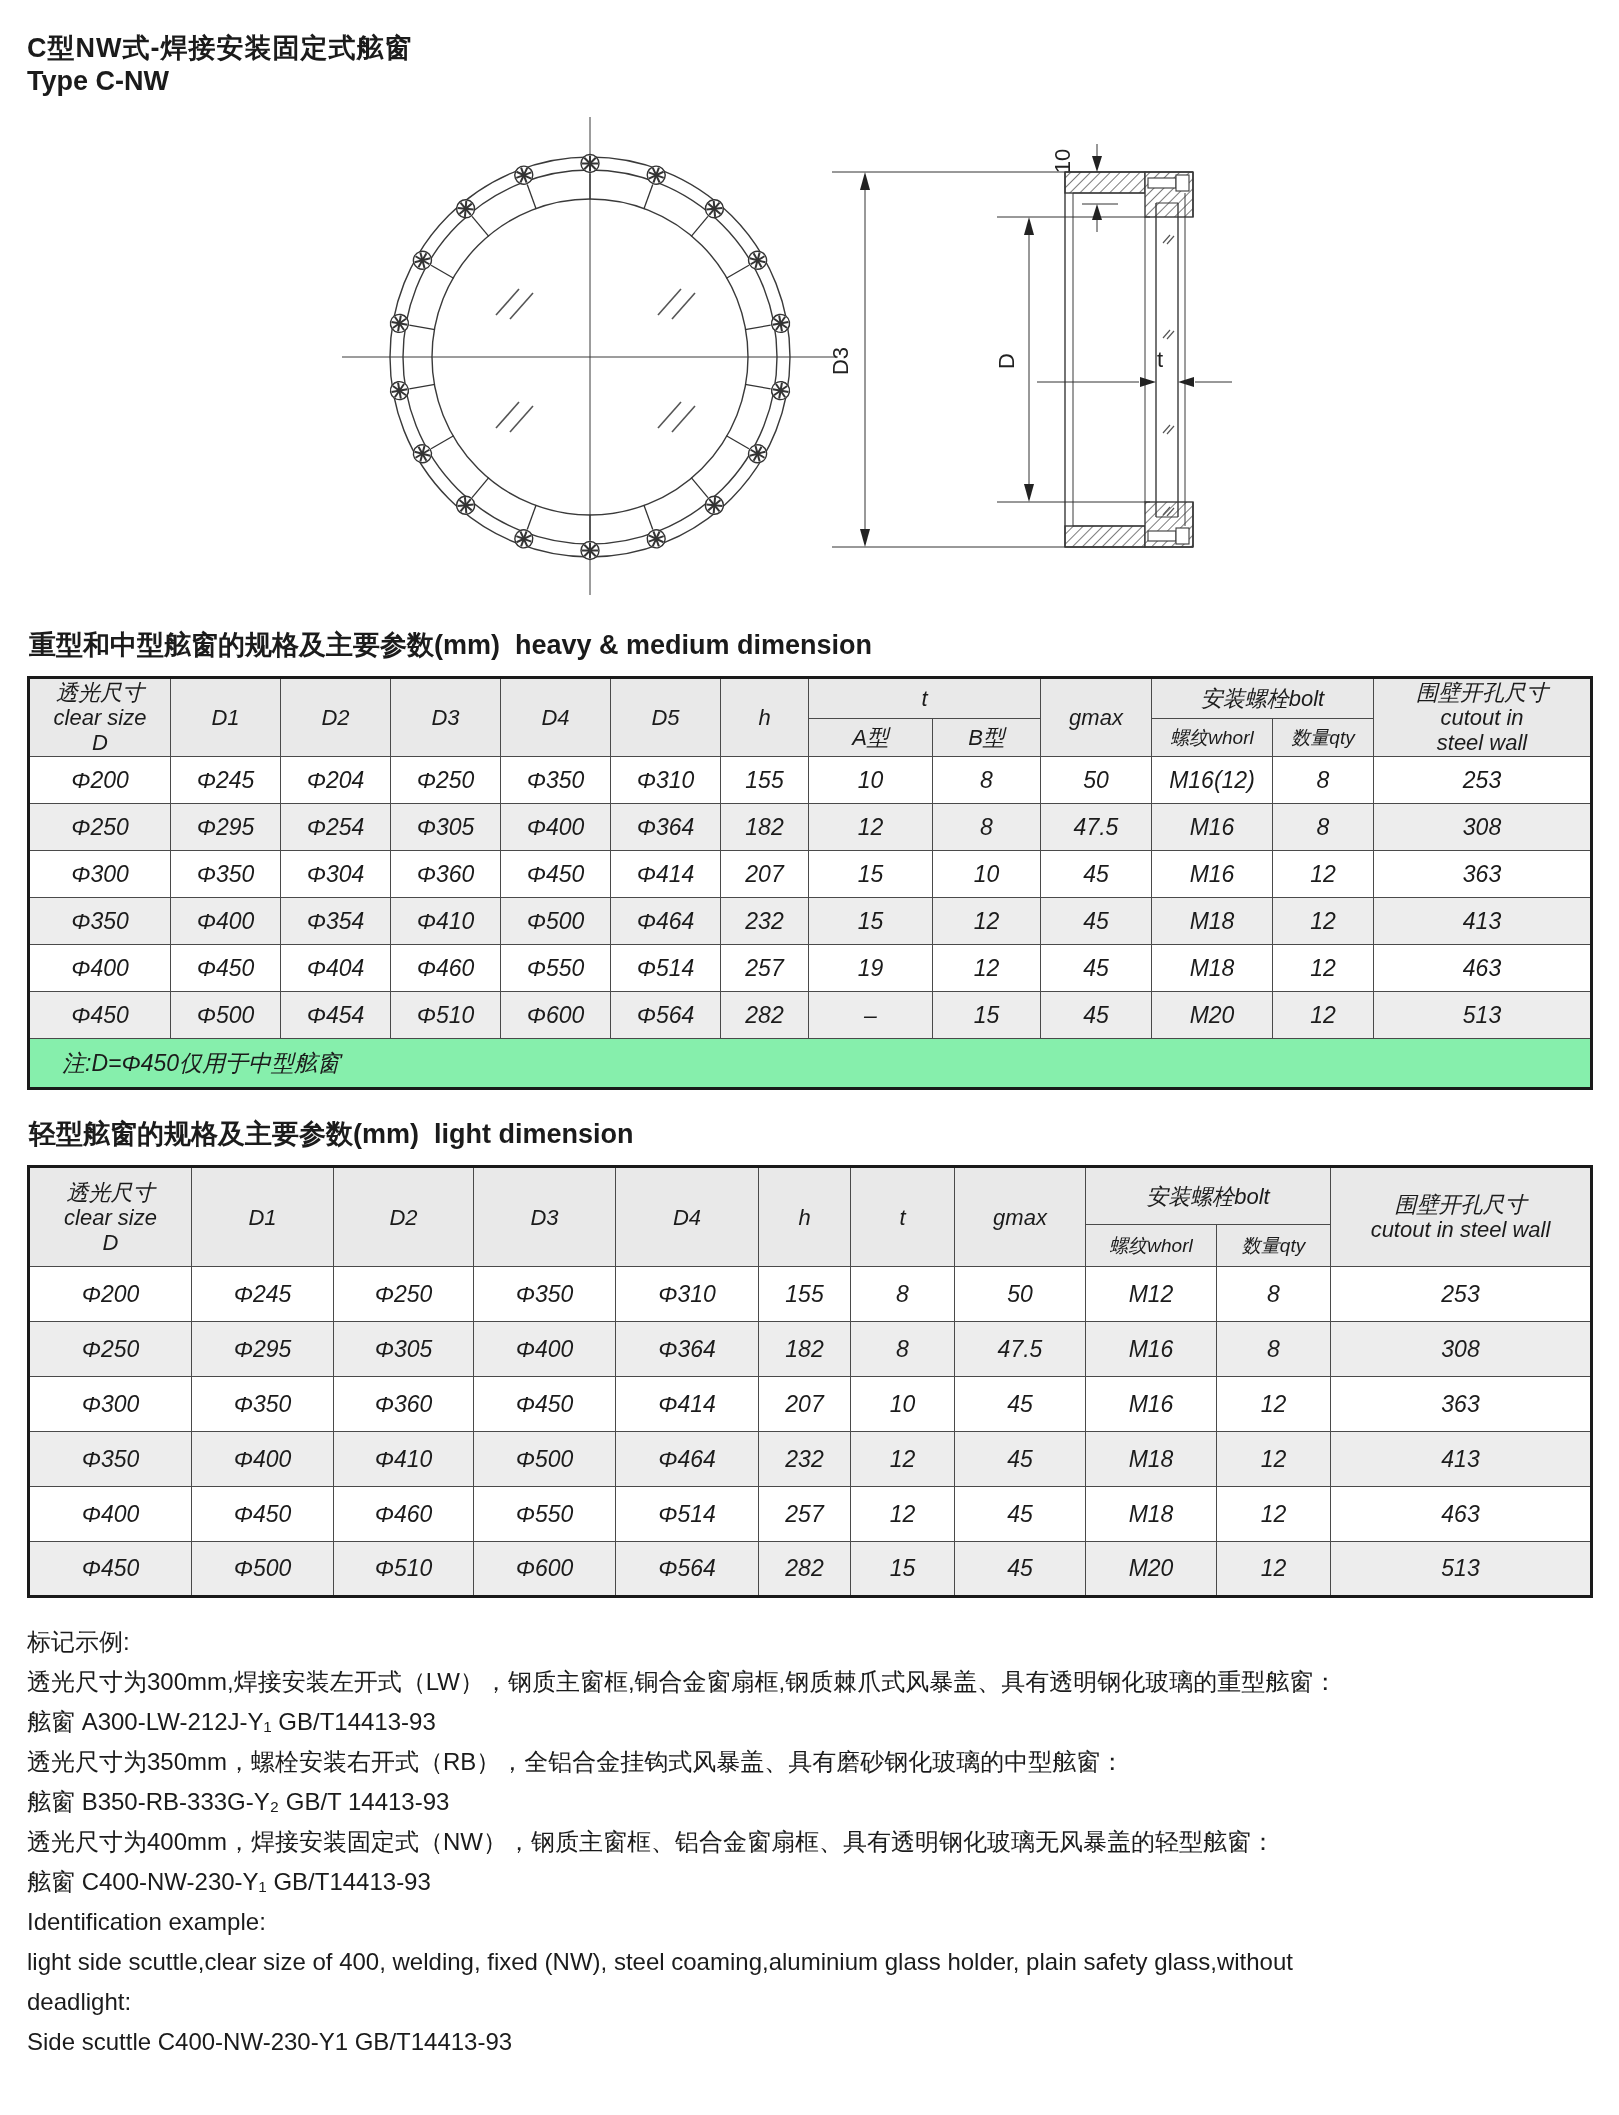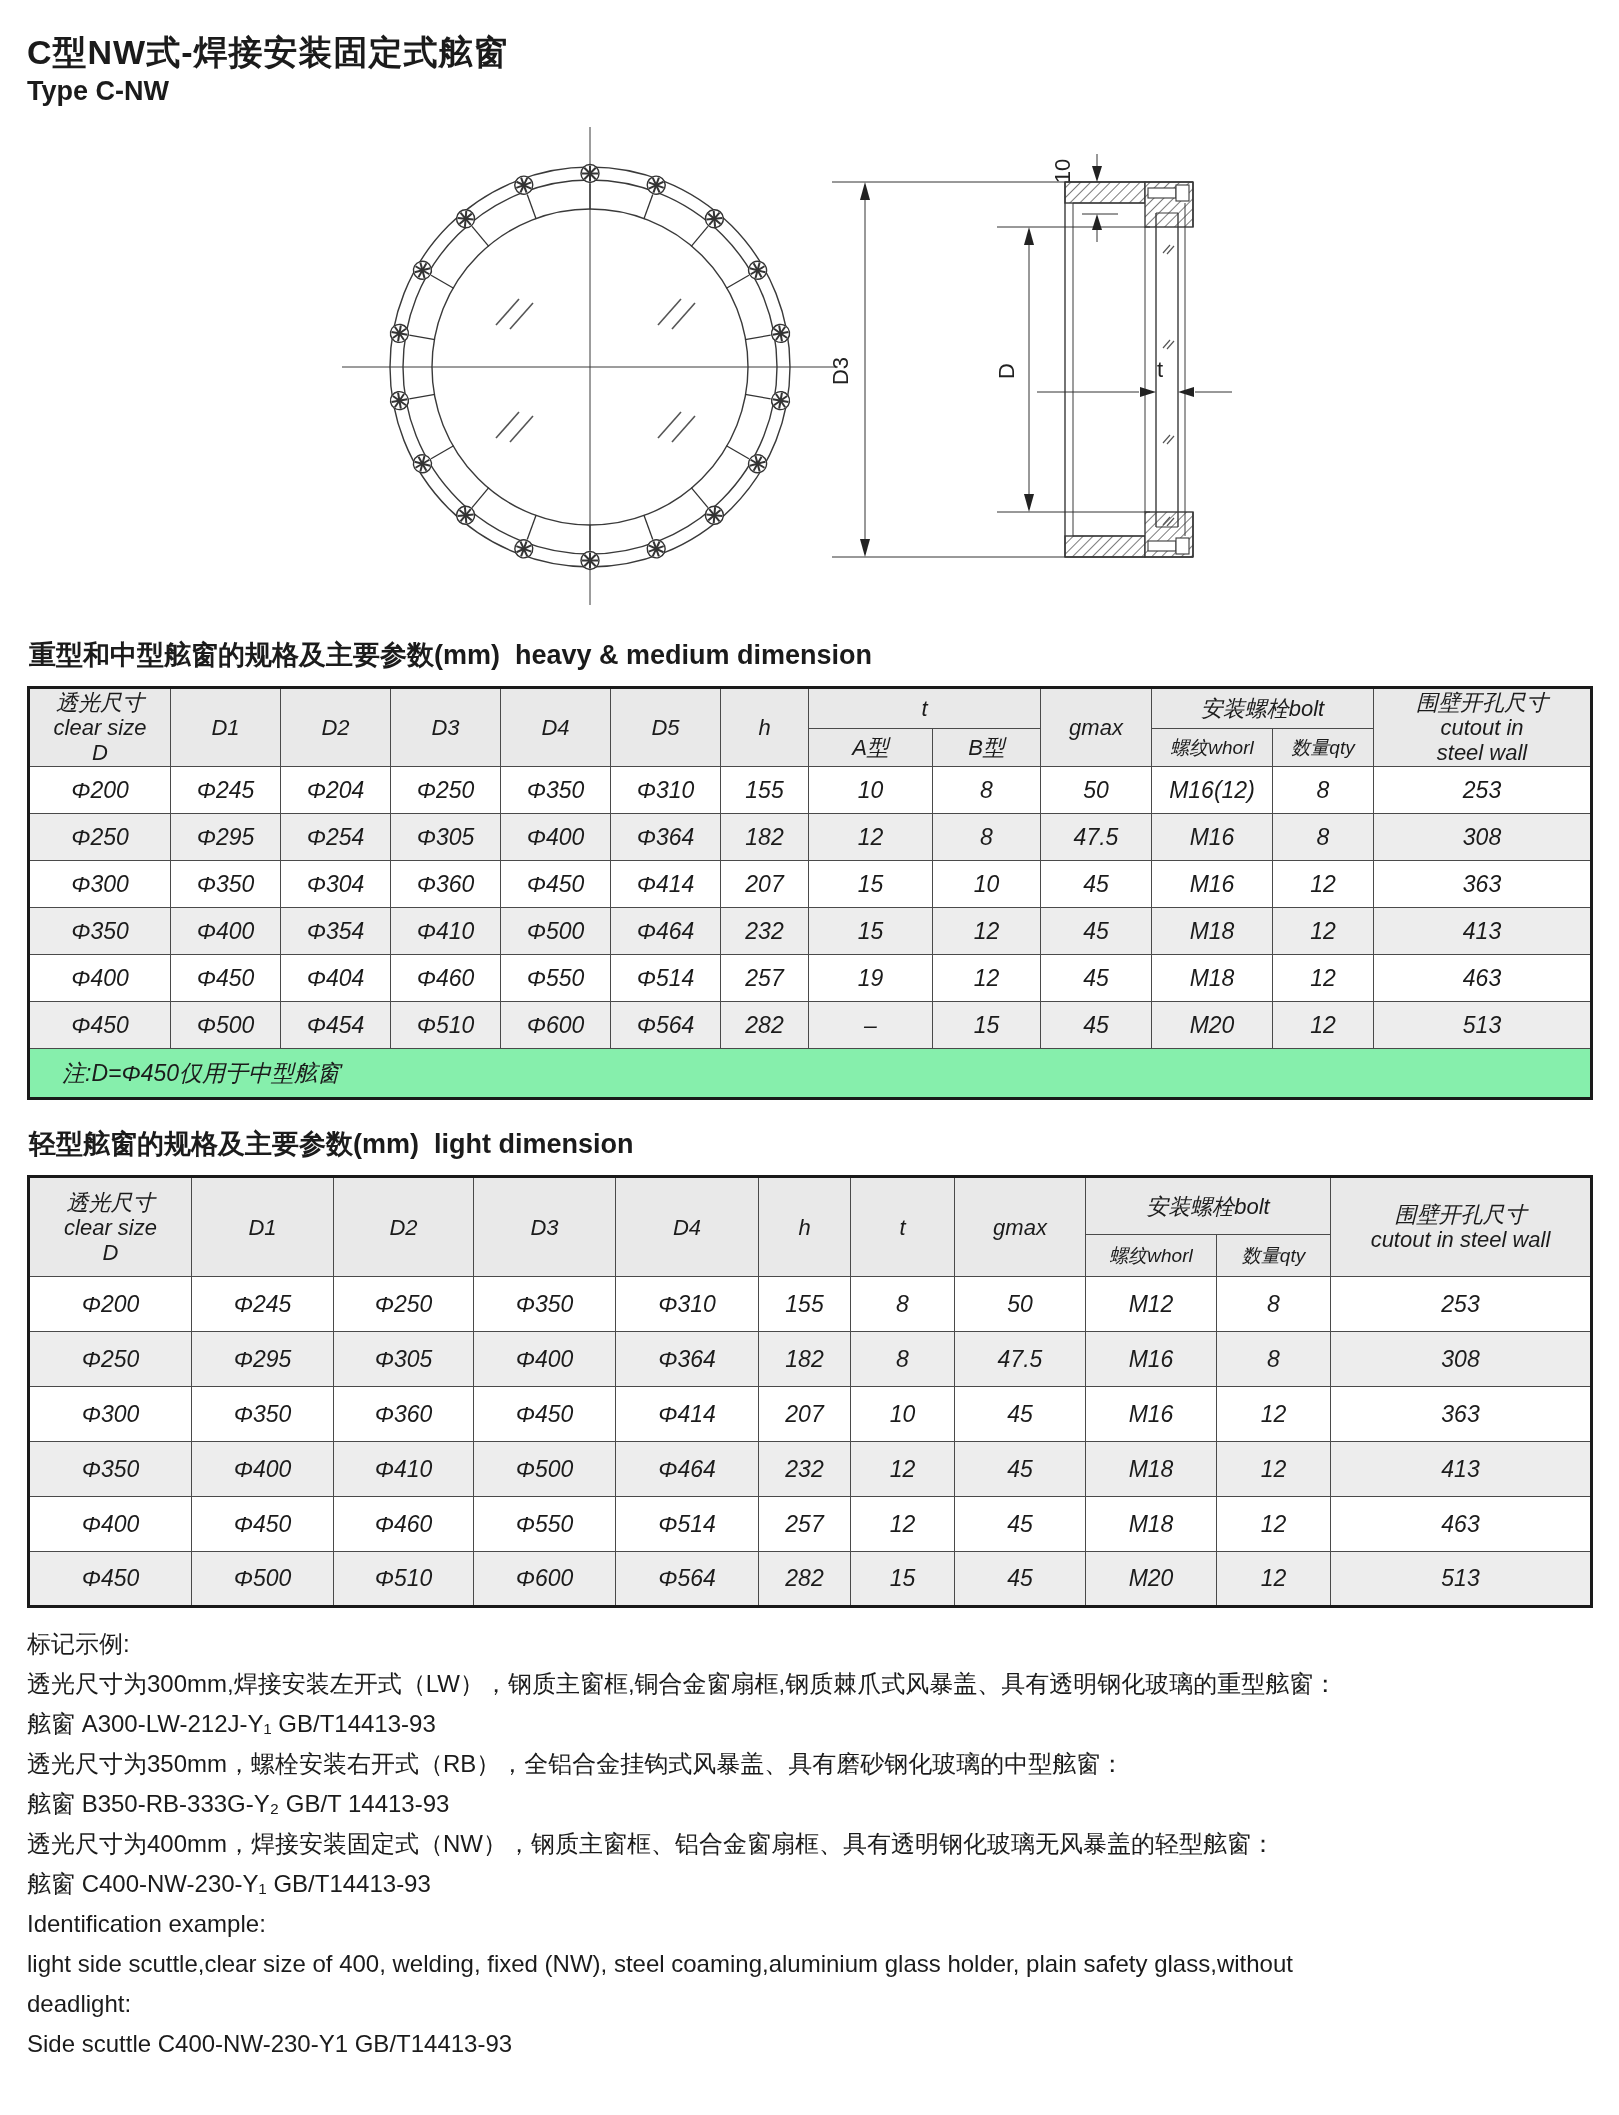--- a/index.html
+++ b/index.html
@@ -1,39 +1,39 @@
 <!DOCTYPE html>
 <html><head>
 <meta charset="utf-8">
 <style>
   html,body{margin:0;padding:0;background:#fff;}
   body{
     width:1619px;height:2115px;overflow:hidden;position:relative;
     box-sizing:border-box;padding:30px 29px 0 27px;
     font-family:"Liberation Sans","DejaVu Sans",sans-serif;color:#1b1b1b;
   }
-  .title-zh{font-size:34px;font-weight:bold;letter-spacing:1px;}
+  .title-zh{font-size:27px;font-weight:bold;letter-spacing:1px;}
   .title-en{font-size:27px;font-weight:bold;}
   .drawing-wrap{margin:2px 0 0 265px;height:502px;}
   .tbl-caption{font-size:27px;font-weight:bold;margin:26px 0 13px 2px;white-space:pre-wrap;}
   table{border-collapse:collapse;table-layout:fixed;width:1563px;border:3px solid #1a1a1a;font-style:italic;}
   th,td{border:1px solid #4a4a4a;text-align:center;vertical-align:middle;font-weight:normal;overflow:hidden;}
   th{background:#e9e9e9;font-size:22px;line-height:25px;}
   th.pre{white-space:pre-line;}
   th.small{font-size:19px;margin-top:8px;}
   td{font-size:23px;}
   table.heavy thead tr:nth-child(1){height:40px;}
   table.heavy thead tr:nth-child(2){height:38px;}
   table.heavy tbody tr{height:47px;}
   table.light thead tr:nth-child(1){height:58px;}
   table.light thead tr:nth-child(2){height:42px;}
   table.light tbody tr{height:55px;}
   tbody tr:nth-child(even){background:#ededed;}
   td.note{text-align:left;padding-left:32px;height:46px;background:#86efac;}
-  .examples{margin-top:16px;}
+  .examples{margin-top:24px;}
   .examples p{margin:0;font-size:24px;line-height:40px;white-space:pre-wrap;}
   .dimtext{font-size:22px;fill:#222;stroke:none;font-family:"Liberation Sans","DejaVu Sans",sans-serif;}
 </style>
 </head>
 <body>
 
 <div class="title-zh">C型NW式-焊接安装固定式舷窗</div>
 <div class="title-en">Type C-NW</div>
 
 <div class="drawing-wrap">

